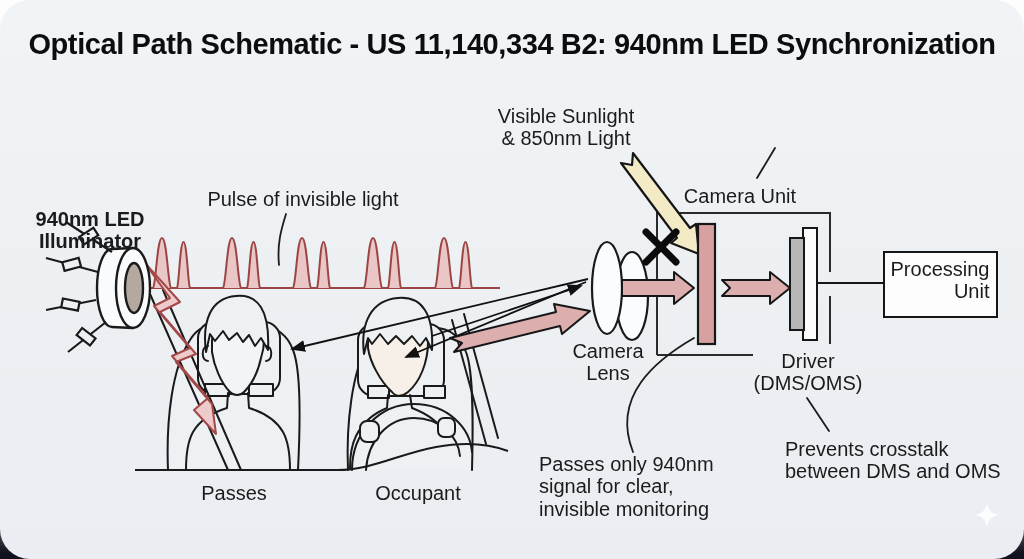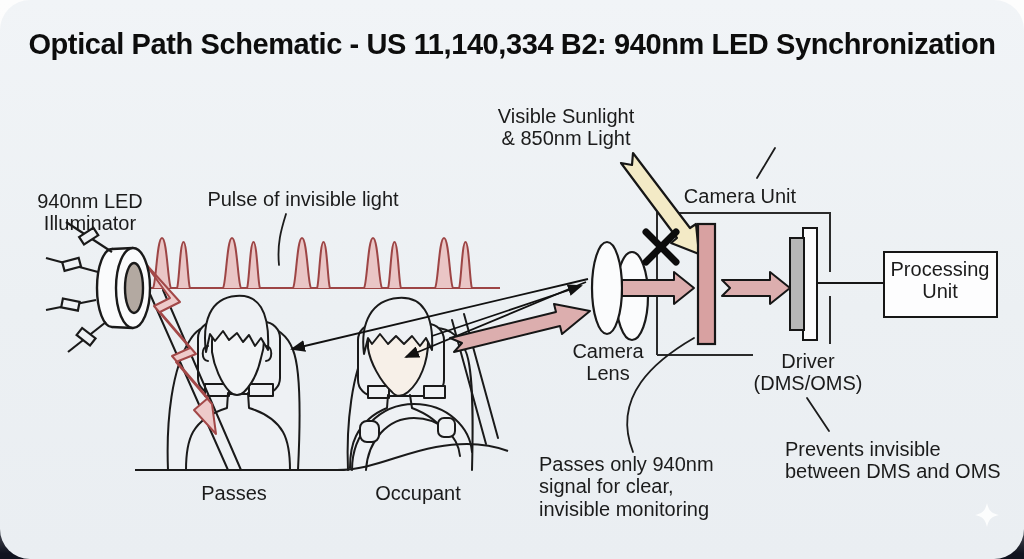--- a/index.html
+++ b/index.html
@@ -17,21 +17,21 @@
   svg{position:absolute;left:0;top:0;}
   .lbl{
     position:absolute;color:#1b1b1b;font-size:20px;line-height:1.12;
     white-space:pre-line;text-align:center;transform:translateX(-50%);
   }
   .title{
     font-weight:700;font-size:29px;letter-spacing:-0.4px;white-space:nowrap;
     color:#0d0d0d;
   }
   .left{transform:none;text-align:left;}
-  .boxtext{font-size:20px;}
+  .boxtext{font-size:20px;text-align:right;}
 </style>
 </head>
 <body>
 
 <div class="stage">
 
 <svg width="1024" height="559" viewBox="0 0 1024 559">
   <defs>
     <marker id="ah" markerWidth="15" markerHeight="12" refX="13" refY="6" orient="auto" markerUnits="userSpaceOnUse">
       <path d="M0,0 L15,6 L0,12 Z" fill="#111"></path>
@@ -145,33 +145,33 @@
     <path d="M286,214 C281,230 277,244 279,265"></path>
     <line x1="775" y1="148" x2="757" y2="178"></line>
     <path d="M694,338 C656,360 611,396 633,452"></path>
     <line x1="807" y1="398" x2="829" y2="431"></line>
   </g>
 
   <path d="M987,503 C989,511 991,513 999,515 C991,517 989,519 987,527 C985,519 983,517 975,515 C983,513 985,511 987,503 Z" fill="#ffffff" opacity="0.85"></path>
 </svg>
 
 <div class="lbl title" style="left:512px;top:28px;">Optical Path Schematic - US 11,140,334 B2: 940nm LED Synchronization</div>
-<div class="lbl" style="left:90px;top:190px;">940nm LED
+<div class="lbl" style="left:90px;top:208px;font-weight:bold;">940nm LED
 Illuminator</div>
 <div class="lbl" style="left:303px;top:188px;">Pulse of invisible light</div>
 <div class="lbl" style="left:566px;top:105px;">Visible Sunlight
 &amp; 850nm Light</div>
 <div class="lbl" style="left:740px;top:185px;">Camera Unit</div>
 <div class="lbl" style="left:608px;top:340px;">Camera
 Lens</div>
 <div class="lbl" style="left:808px;top:350px;">Driver
 (DMS/OMS)</div>
 <div class="lbl boxtext" style="left:940px;top:258px;">Processing
 Unit</div>
 <div class="lbl left" style="left:539px;top:453px;">Passes only 940nm
 signal for clear,
 invisible monitoring</div>
-<div class="lbl left" style="left:785px;top:438px;">Prevents invisible
+<div class="lbl left" style="left:785px;top:438px;">Prevents crosstalk
 between DMS and OMS</div>
 <div class="lbl" style="left:234px;top:482px;">Passes</div>
 <div class="lbl" style="left:418px;top:482px;">Occupant</div>
 
 </div>
 
 </body></html>

